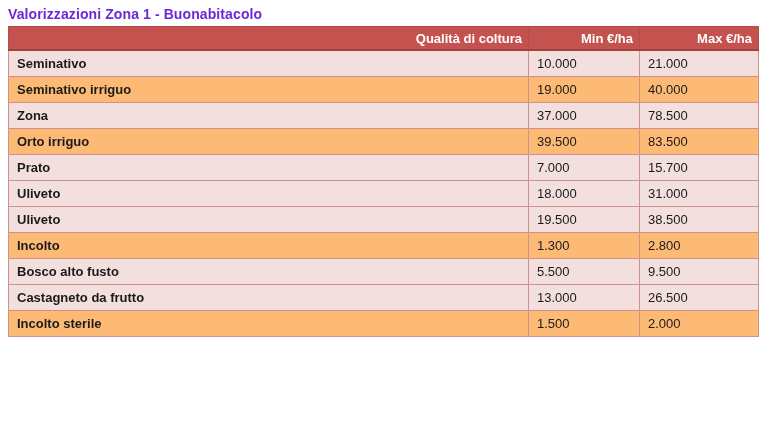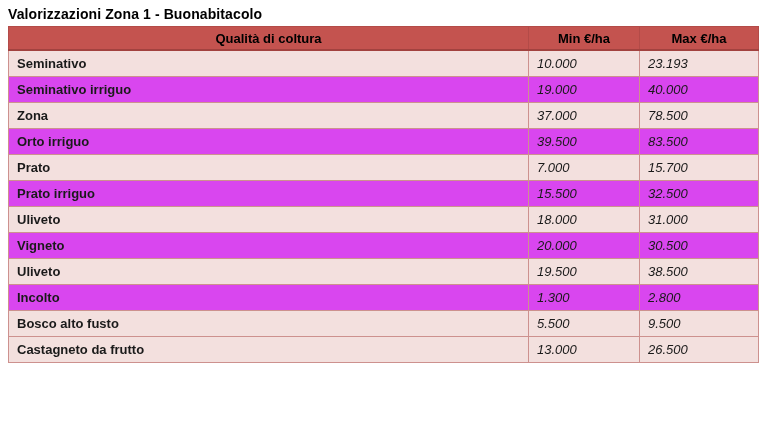--- a/index.html
+++ b/index.html
@@ -11,64 +11,63 @@
   .page {
     position: relative;
     width: 768px;
     height: 432px;
     background: #ffffff;
     overflow: hidden;
   }
   .title {
     font-size: 14px;
     font-weight: bold;
-    color: #000000;
+    color: #6d28d9;
     padding: 6px 0 4px 8px;
     letter-spacing: 0.1px;
   }
   table.val-table {
     border-collapse: collapse;
     table-layout: fixed;
     margin-left: 8px;
     width: 750px;
     border: 1px solid #a88280;
   }
   col.c-quality { width: 520px; }
   col.c-min     { width: 111px; }
   col.c-max     { width: 119px; }
   thead th {
     background: #c4534f;
-    color: #000000;
+    color: #ffffff;
     font-size: 13px;
     font-weight: bold;
     height: 22px;
-    text-align: center;
+    text-align: right;
     border: 1px solid #b34b48;
     border-bottom: 2px solid #a2423f;
     padding: 0 6px;
   }
   tbody td {
     font-size: 13px;
     color: #1a1a1a;
     height: 25px;
     padding: 0 8px;
     border: 1px solid #cd918e;
-    background: #d946ef;
+    background: #fdba74;
     white-space: nowrap;
     overflow: hidden;
   }
   tbody tr.alt td {
     background: #f3e0de;
   }
   tbody td.col-quality {
     font-weight: bold;
   }
   tbody td.col-min, tbody td.col-max {
     font-weight: normal;
-    font-style: italic;
   }
 </style>
 </head>
 <body>
 
 <div class="page">
   <div class="title">Valorizzazioni Zona 1 - Buonabitacolo</div>
 
   <table class="val-table">
     <colgroup>
@@ -80,21 +79,21 @@
       <tr>
         <th>Qualità di coltura</th>
         <th>Min €/ha</th>
         <th>Max €/ha</th>
       </tr>
     </thead>
     <tbody>
         <tr class="alt">
           <td class="col-quality">Seminativo</td>
           <td class="col-min">10.000</td>
-          <td class="col-max">23.193</td>
+          <td class="col-max">21.000</td>
         </tr>
         <tr>
           <td class="col-quality">Seminativo irriguo</td>
           <td class="col-min">19.000</td>
           <td class="col-max">40.000</td>
         </tr>
         <tr class="alt">
           <td class="col-quality">Zona</td>
           <td class="col-min">37.000</td>
           <td class="col-max">78.500</td>
@@ -102,34 +101,24 @@
         <tr>
           <td class="col-quality">Orto irriguo</td>
           <td class="col-min">39.500</td>
           <td class="col-max">83.500</td>
         </tr>
         <tr class="alt">
           <td class="col-quality">Prato</td>
           <td class="col-min">7.000</td>
           <td class="col-max">15.700</td>
         </tr>
-        <tr>
-          <td class="col-quality">Prato irriguo</td>
-          <td class="col-min">15.500</td>
-          <td class="col-max">32.500</td>
-        </tr>
         <tr class="alt">
           <td class="col-quality">Uliveto</td>
           <td class="col-min">18.000</td>
           <td class="col-max">31.000</td>
-        </tr>
-        <tr>
-          <td class="col-quality">Vigneto</td>
-          <td class="col-min">20.000</td>
-          <td class="col-max">30.500</td>
         </tr>
         <tr class="alt">
           <td class="col-quality">Uliveto</td>
           <td class="col-min">19.500</td>
           <td class="col-max">38.500</td>
         </tr>
         <tr>
           <td class="col-quality">Incolto</td>
           <td class="col-min">1.300</td>
           <td class="col-max">2.800</td>
@@ -137,15 +126,20 @@
         <tr class="alt">
           <td class="col-quality">Bosco alto fusto</td>
           <td class="col-min">5.500</td>
           <td class="col-max">9.500</td>
         </tr>
         <tr class="alt">
           <td class="col-quality">Castagneto da frutto</td>
           <td class="col-min">13.000</td>
           <td class="col-max">26.500</td>
         </tr>
+        <tr>
+          <td class="col-quality">Incolto sterile</td>
+          <td class="col-min">1.500</td>
+          <td class="col-max">2.000</td>
+        </tr>
       </tbody>
   </table>
 </div>
 
 </body></html>

